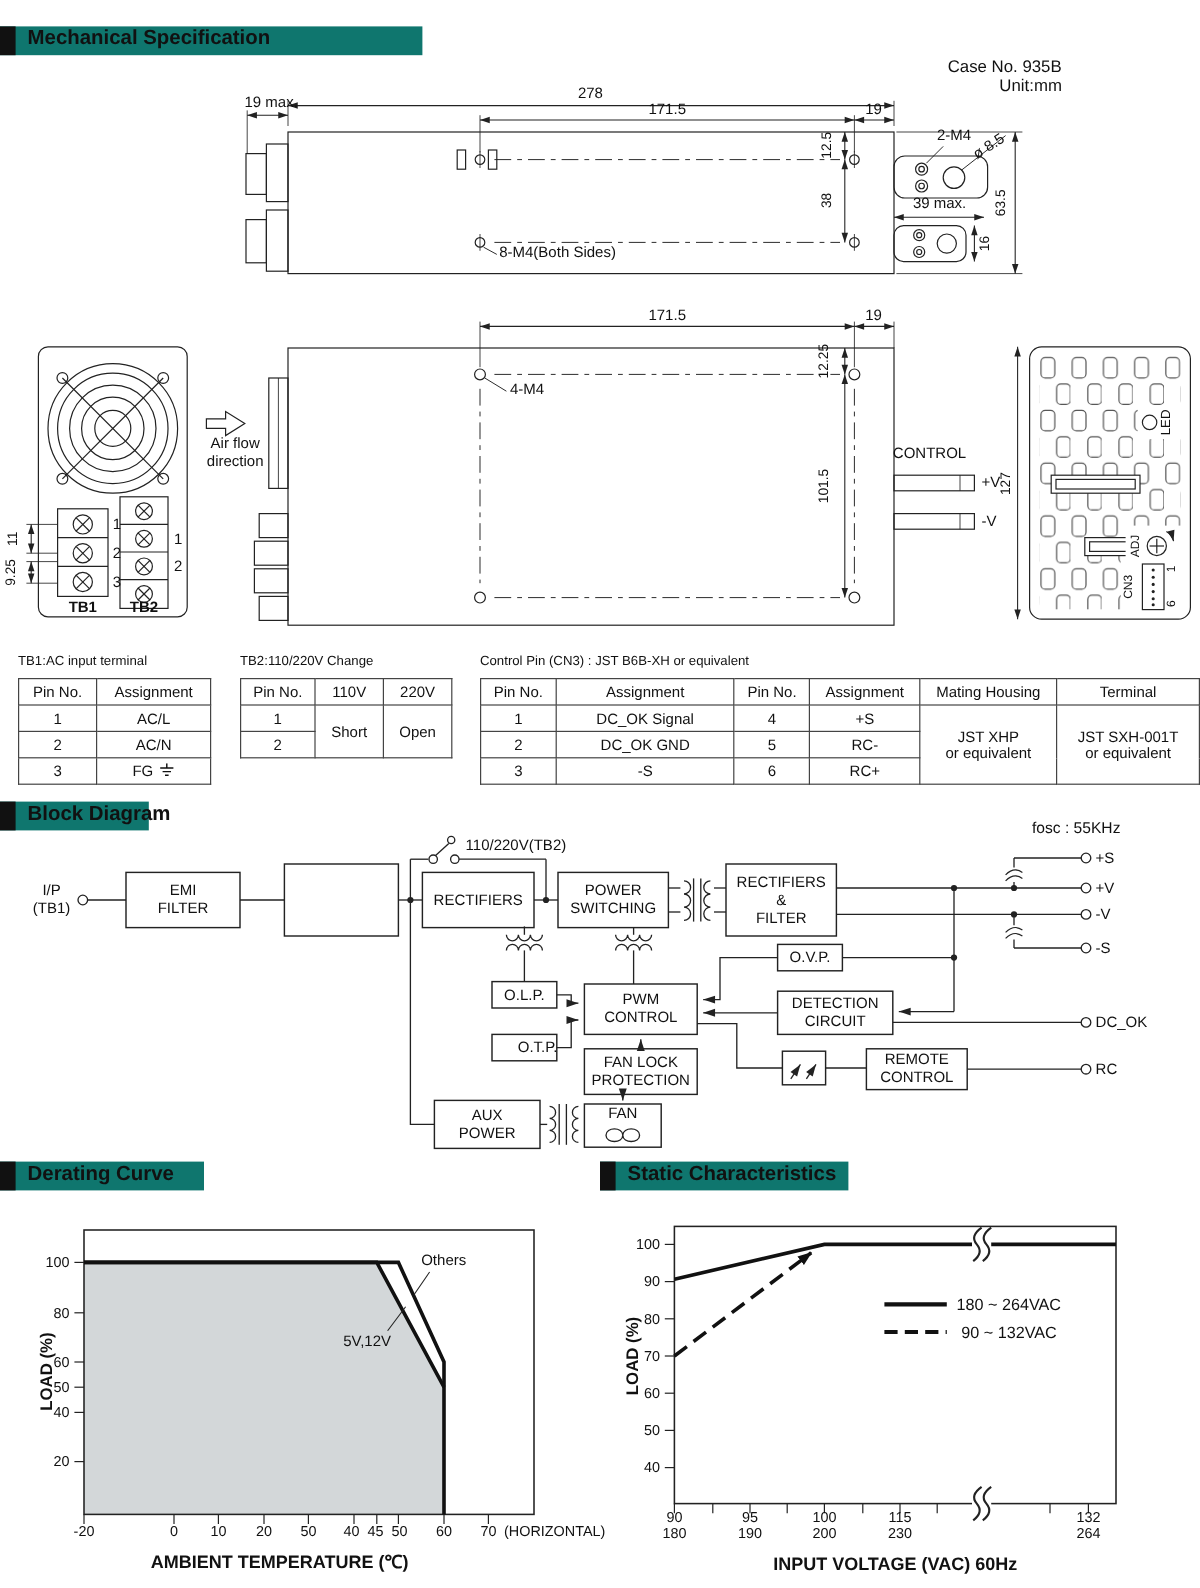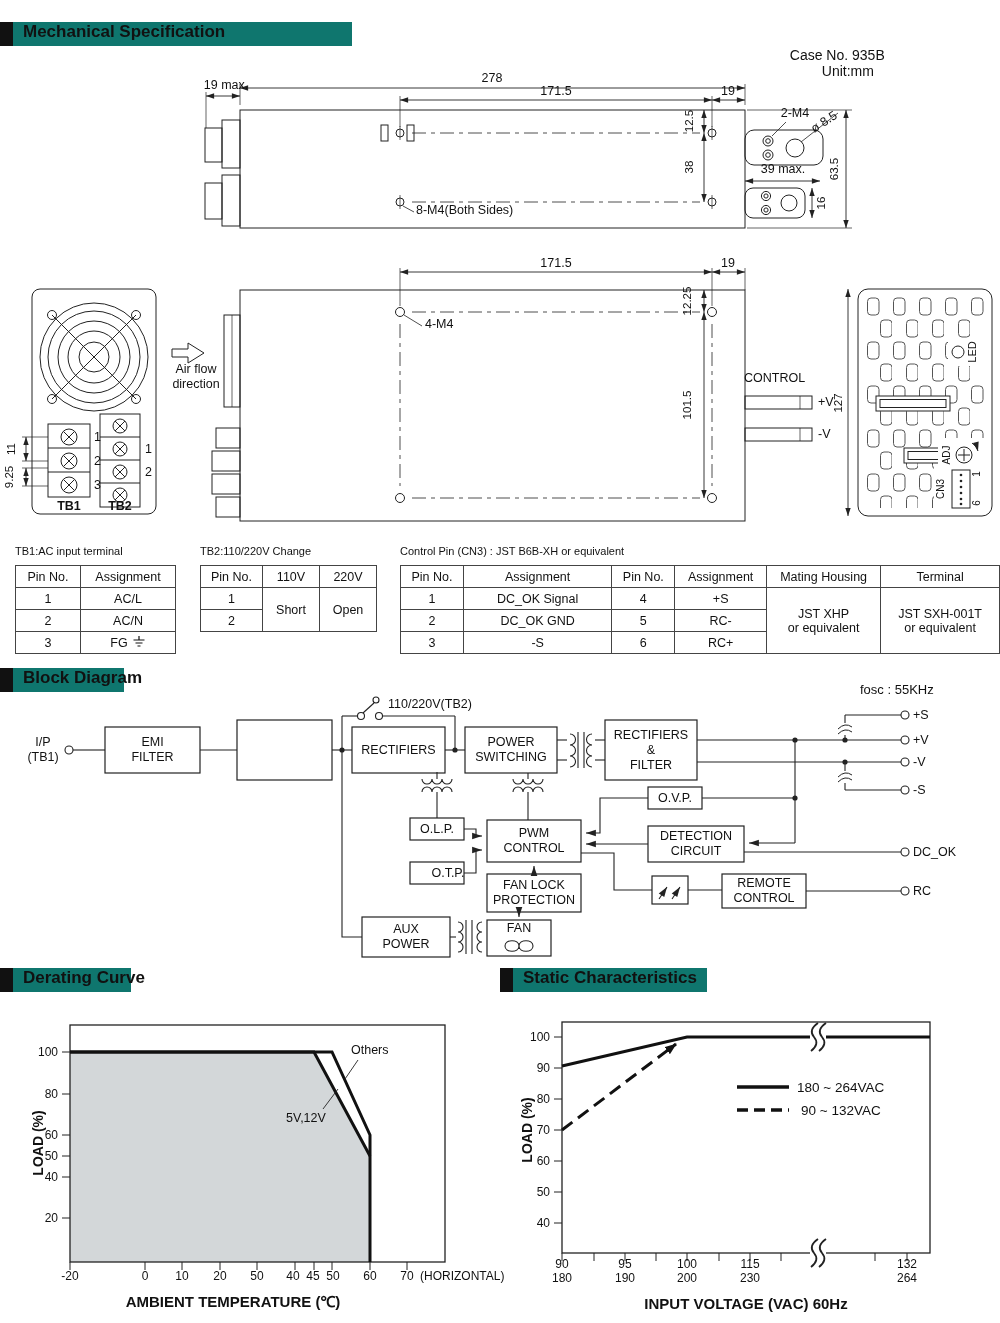--- a/index.html
+++ b/index.html
@@ -372,27 +372,27 @@
   <line x1="737" y1="1110" x2="789" y2="1110" stroke-width="3.5" stroke="#111" stroke-dasharray="11 6"></line>
 </g>
 </svg>
 
 <div class="hd" style="left:0;top:22px;width:352px">
   <span class="sq"></span>
   <span>Mechanical Specification</span>
 </div>
 <div class="lbl" style="left:782px;top:31px;font-size:14px">
   <span>Case No. 935B</span>
-  <span style="margin-left:32px">Unit:mm</span>
+  <span style="margin-left:43px">Unit:mm</span>
 </div>
 <div class="hd" style="left:0;top:668px;width:124px">
   <span class="sq"></span>
   <span>Block Diagram</span>
 </div>
-<div class="hd" style="left:0;top:968px;width:131px">
+<div class="hd" style="left:0;top:968px;width:170px">
   <span class="sq"></span>
   <span>Derating Curve</span>
 </div>
 <div class="hd" style="left:500px;top:968px;width:207px">
   <span class="sq"></span>
   <span>Static Characteristics</span>
 </div>
 
 <div class="lbl c" style="left:492px;top:71px">278</div>
 <div class="lbl c" style="left:556px;top:84px">171.5</div>

